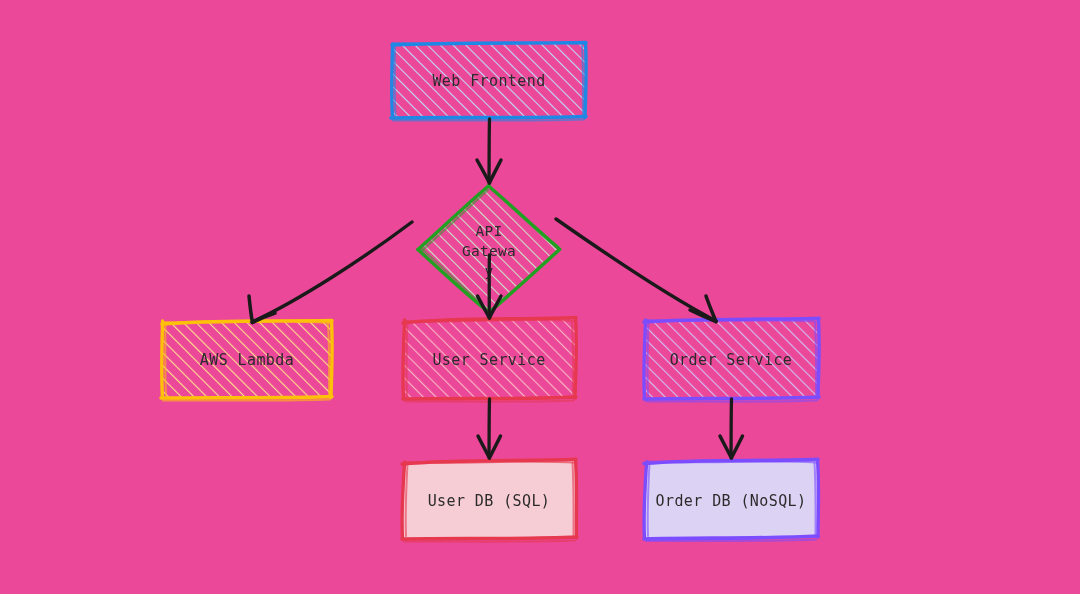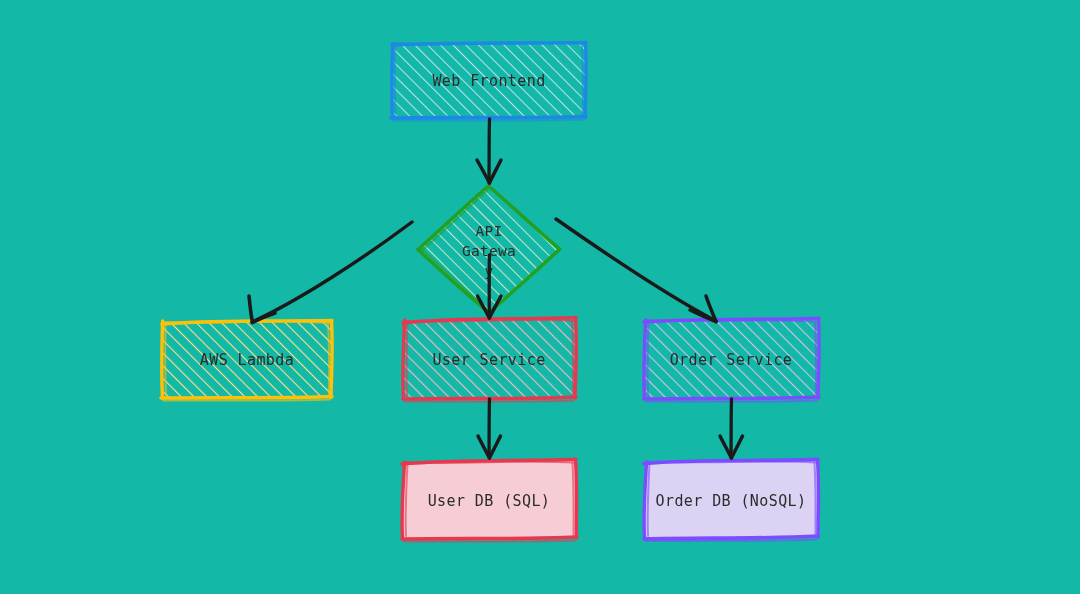--- a/index.html
+++ b/index.html
@@ -10,21 +10,21 @@
   body {
     width: 1080px;
     height: 594px;
     overflow: hidden;
     font-family: "DejaVu Sans Mono", "Liberation Mono", monospace;
   }
   #diagram-canvas {
     position: relative;
     width: 1080px;
     height: 594px;
-    background: #14b8a6;
+    background: #ec4899;
   }
   #diagram-svg {
     position: absolute;
     top: 0;
     left: 0;
     width: 1080px;
     height: 594px;
   }
   .node-label {
     font-family: "DejaVu Sans Mono", "Liberation Mono", monospace;

